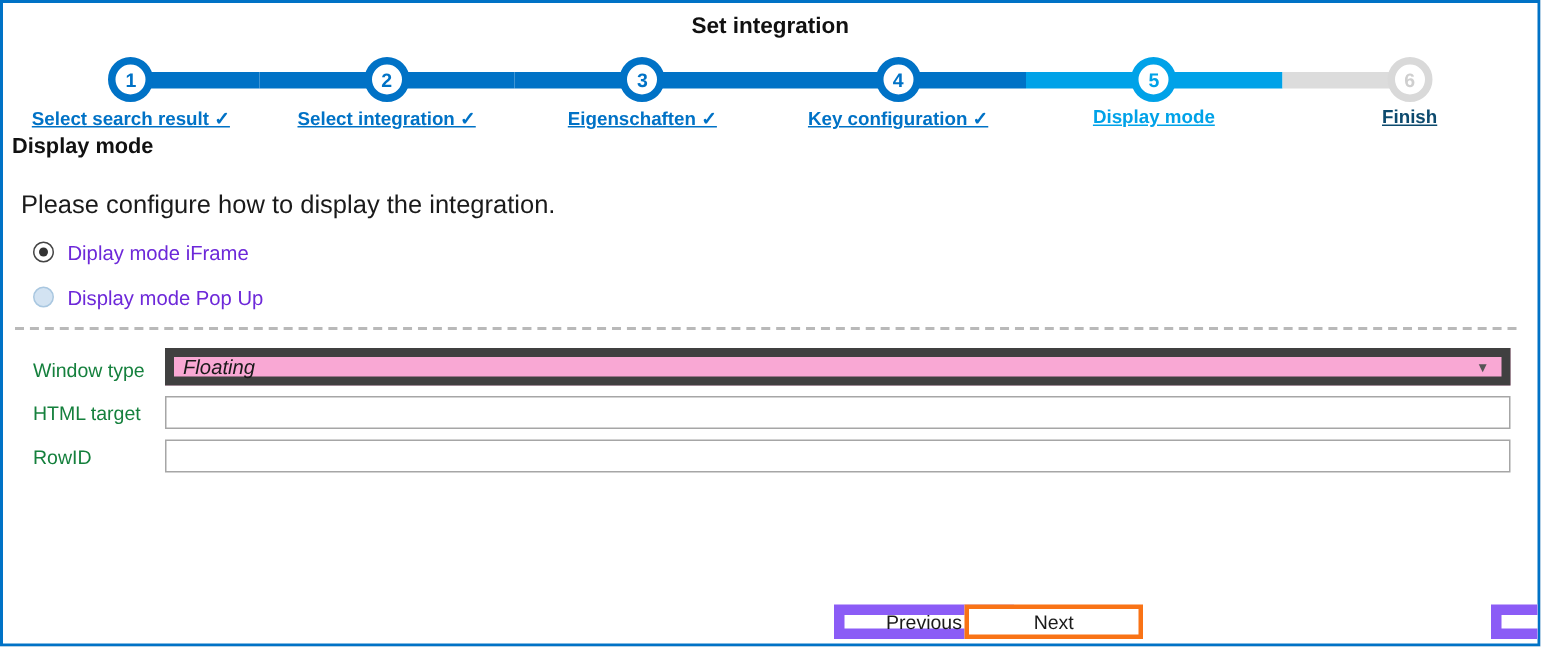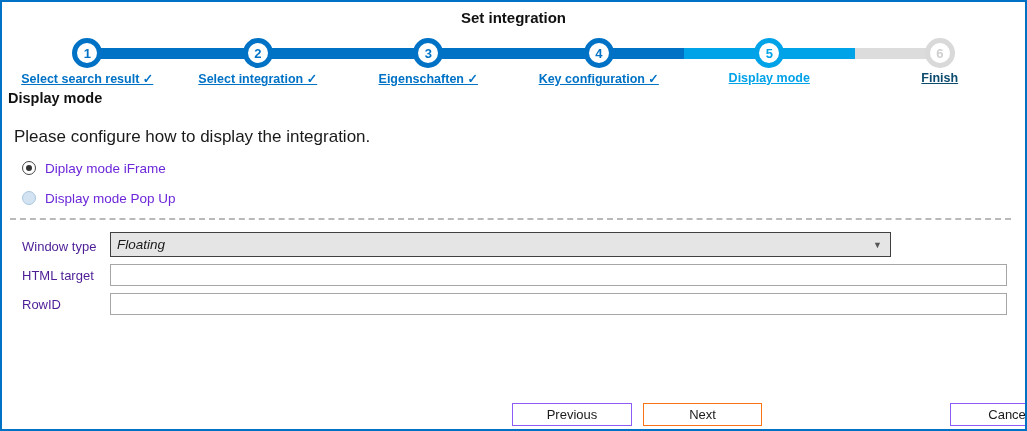--- a/index.html
+++ b/index.html
@@ -59,42 +59,42 @@
     border:1px solid #a9c7e0;background:#d3e3f2;
   }
   .radio-label{font-size:13.5px;color:#6d28d9;}
   .dashed-sep{
     position:absolute;left:8px;right:14px;top:216px;height:0;
     border-top:2px dashed #b9b9b9;
   }
   
   .form-row{position:absolute;left:0;width:100%;}
   .form-label{
-    position:absolute;left:20px;font-size:13px;color:#4c1d95;white-space:nowrap;
+    position:absolute;left:20px;font-size:13px;color:#15803d;white-space:nowrap;
   }
   .combo{
-    position:absolute;left:108px;width:781px;height:25px;box-sizing:border-box;
-    border:1px solid #404040;background:#e5e5e5;display:flex;align-items:center;
+    position:absolute;left:108px;width:897px;height:25px;box-sizing:border-box;
+    border:6px solid #404040;background:#f9a8d4;display:flex;align-items:center;
     padding:0 6px;cursor:default;
   }
   .combo-value{font-size:13.5px;font-style:italic;color:#1a1a1a;flex:1;}
   .combo-arrow{font-size:9px;color:#555;margin-right:2px;}
   .text-input{
     position:absolute;left:108px;width:897px;height:22px;box-sizing:border-box;
     border:1px solid #a6a6a6;background:#fff;font-family:"Liberation Sans",sans-serif;
     font-size:13px;padding:0 6px;outline:none;
   }
   
   .btn{
     position:absolute;top:401px;height:23px;box-sizing:border-box;background:#fff;
     font-family:"Liberation Sans",sans-serif;font-size:13px;color:#1a1a1a;
     display:flex;align-items:center;justify-content:center;cursor:default;
   }
-  .btn.gray{border:1px solid #8b5cf6;}
-  .btn.blue{border:1px solid #f97316;}
+  .btn.gray{border:7px solid #8b5cf6;margin-left:44px;}
+  .btn.blue{border:3px solid #f97316;}
   #btn-previous{left:510px;width:120px;}
   #btn-next{left:641px;width:119px;}
   #btn-cancel{left:948px;width:117px;}
 </style>
 </head>
 <body>
 
 <div class="window">
 
   <div class="title">Set integration</div>

